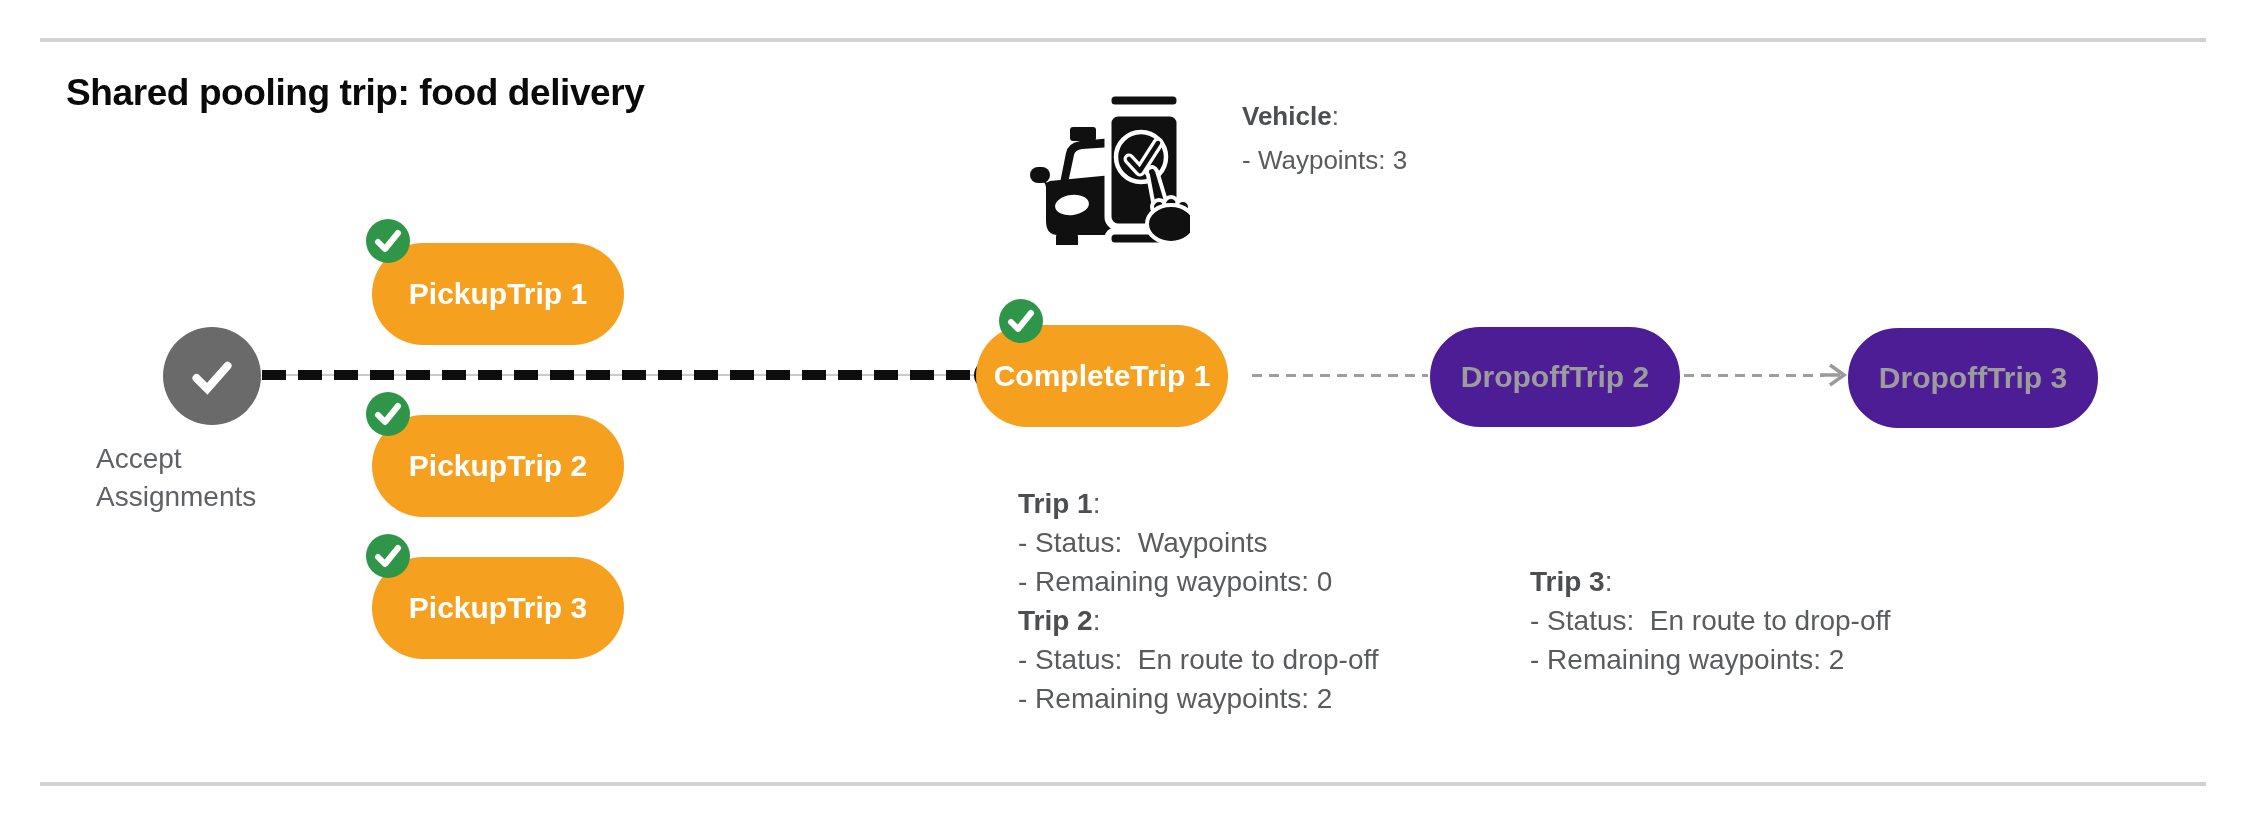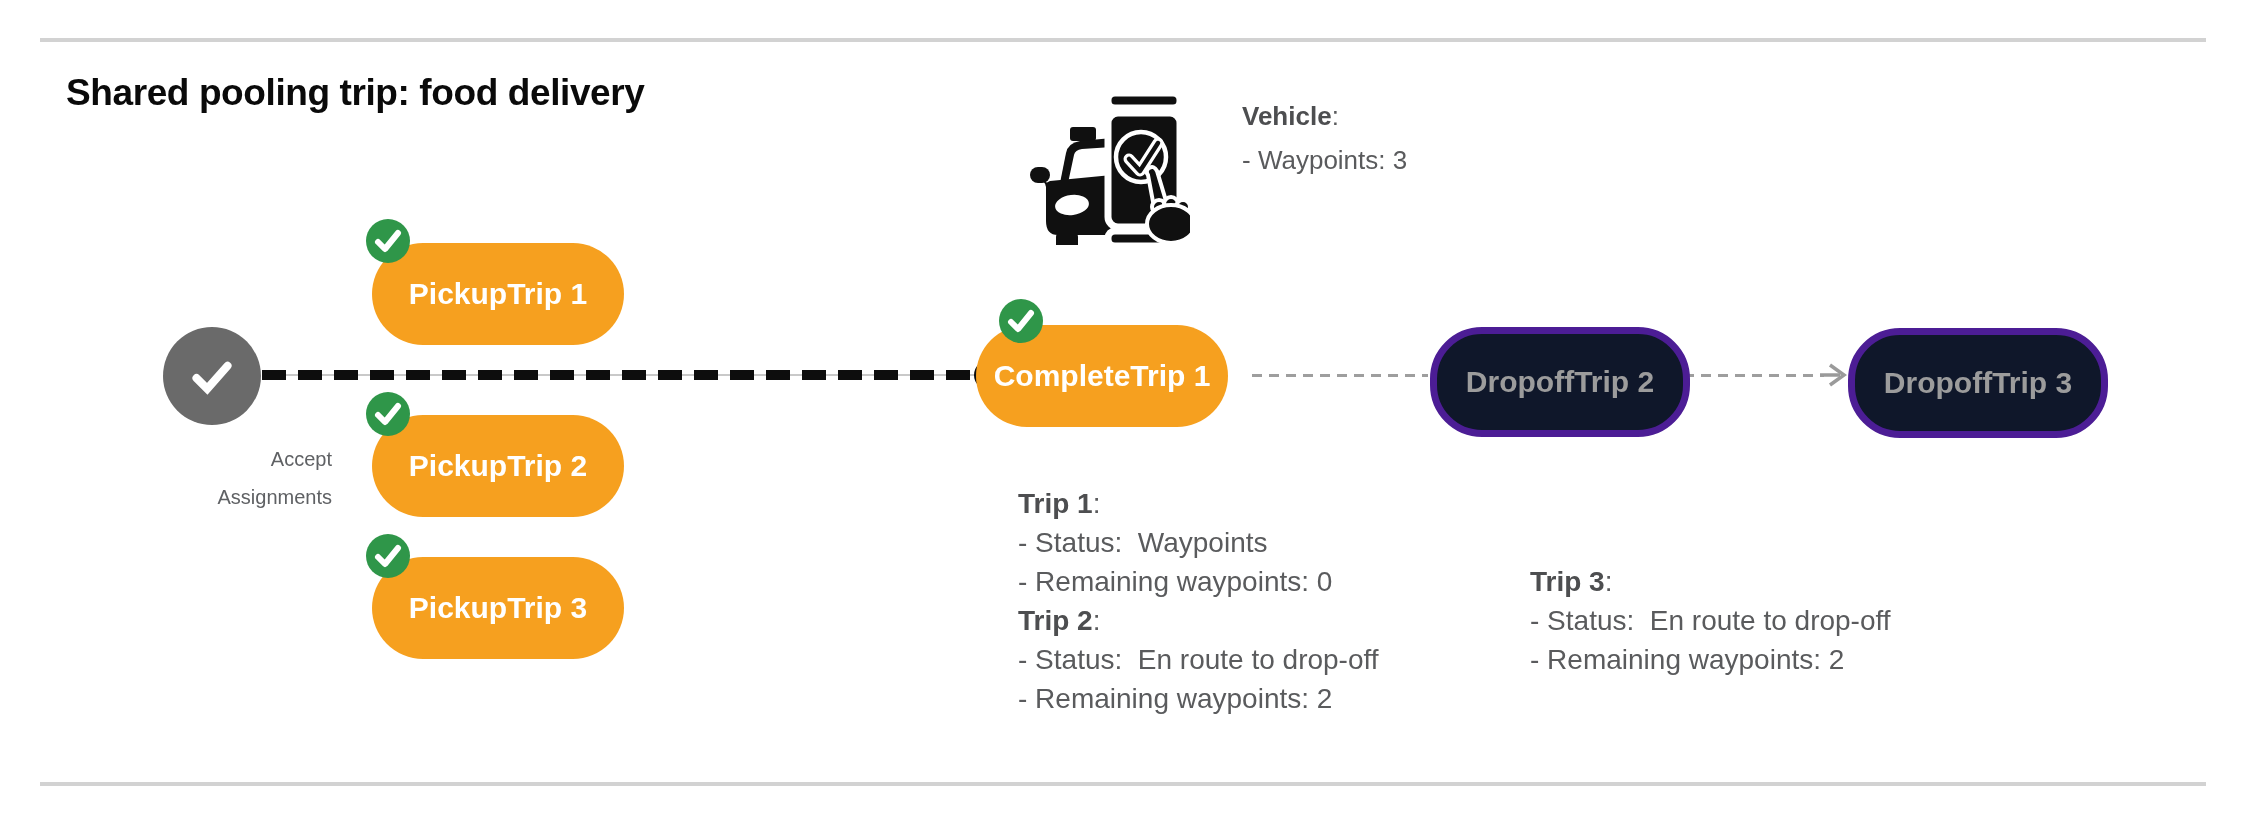--- a/index.html
+++ b/index.html
@@ -20,22 +20,22 @@
   .vehicle-icon{position:absolute;left:1028px;top:83px;width:162px;height:162px;}
   .vehicle-text{position:absolute;left:1242px;top:94px;font-size:26px;line-height:44px;color:#5A5B5D;}
   .vehicle-text .hdr{font-weight:bold;color:#4D4E50;}
 
   
   .start-node{
     position:absolute;left:163px;top:327px;width:98px;height:98px;border-radius:50%;
     background:#6A6A6A;display:flex;align-items:center;justify-content:center;
   }
   .start-label{
-    position:absolute;left:72px;top:440px;width:260px;text-align:right;
-    font-size:20px;line-height:38px;color:#5F6164;
+    position:absolute;left:96px;top:440px;width:260px;text-align:left;
+    font-size:28px;line-height:38px;color:#5F6164;
   }
 
   
   .route-thin{position:absolute;left:262px;top:374px;width:715px;height:2px;background:#C9C9C9;}
   .route-dashes{
     position:absolute;left:262px;top:370px;width:715px;height:10px;
     background:repeating-linear-gradient(90deg,#0D0D0D 0 24px,transparent 24px 36px);
   }
   .route-dot{position:absolute;left:974px;top:360px;width:30px;height:30px;border-radius:50%;background:#0D0D0D;}
   .gray-dashes{
@@ -46,21 +46,21 @@
   .gd2{left:1684px;width:140px;}
   .arrow-head{position:absolute;left:1820px;top:362px;width:28px;height:26px;}
 
   
   .pill{
     position:absolute;width:252px;height:102px;border-radius:52px;
     display:flex;flex-direction:row;justify-content:center;align-items:center;
     font-weight:bold;font-size:30px;line-height:38px;text-align:center;
   }
   .pill.orange{background:#F6A01F;color:#FFFFFF;}
-  .pill.outline{background:#0f172a;border:7px solid #4c1d95;color:#9C9C9C;width:246px;height:96px;}
+  .pill.outline{background:#4c1d95;border:2px solid #4c1d95;color:#9C9C9C;width:246px;height:96px;}
   .p1{left:372px;top:243px;}
   .p2{left:372px;top:415px;}
   .p3{left:372px;top:557px;}
   .pc{left:976px;top:325px;}
   .d2{left:1430px;top:327px;}
   .d3{left:1848px;top:328px;}
 
   .badge{
     position:absolute;width:44px;height:44px;border-radius:50%;background:#2F9649;
     display:flex;align-items:center;justify-content:center;

